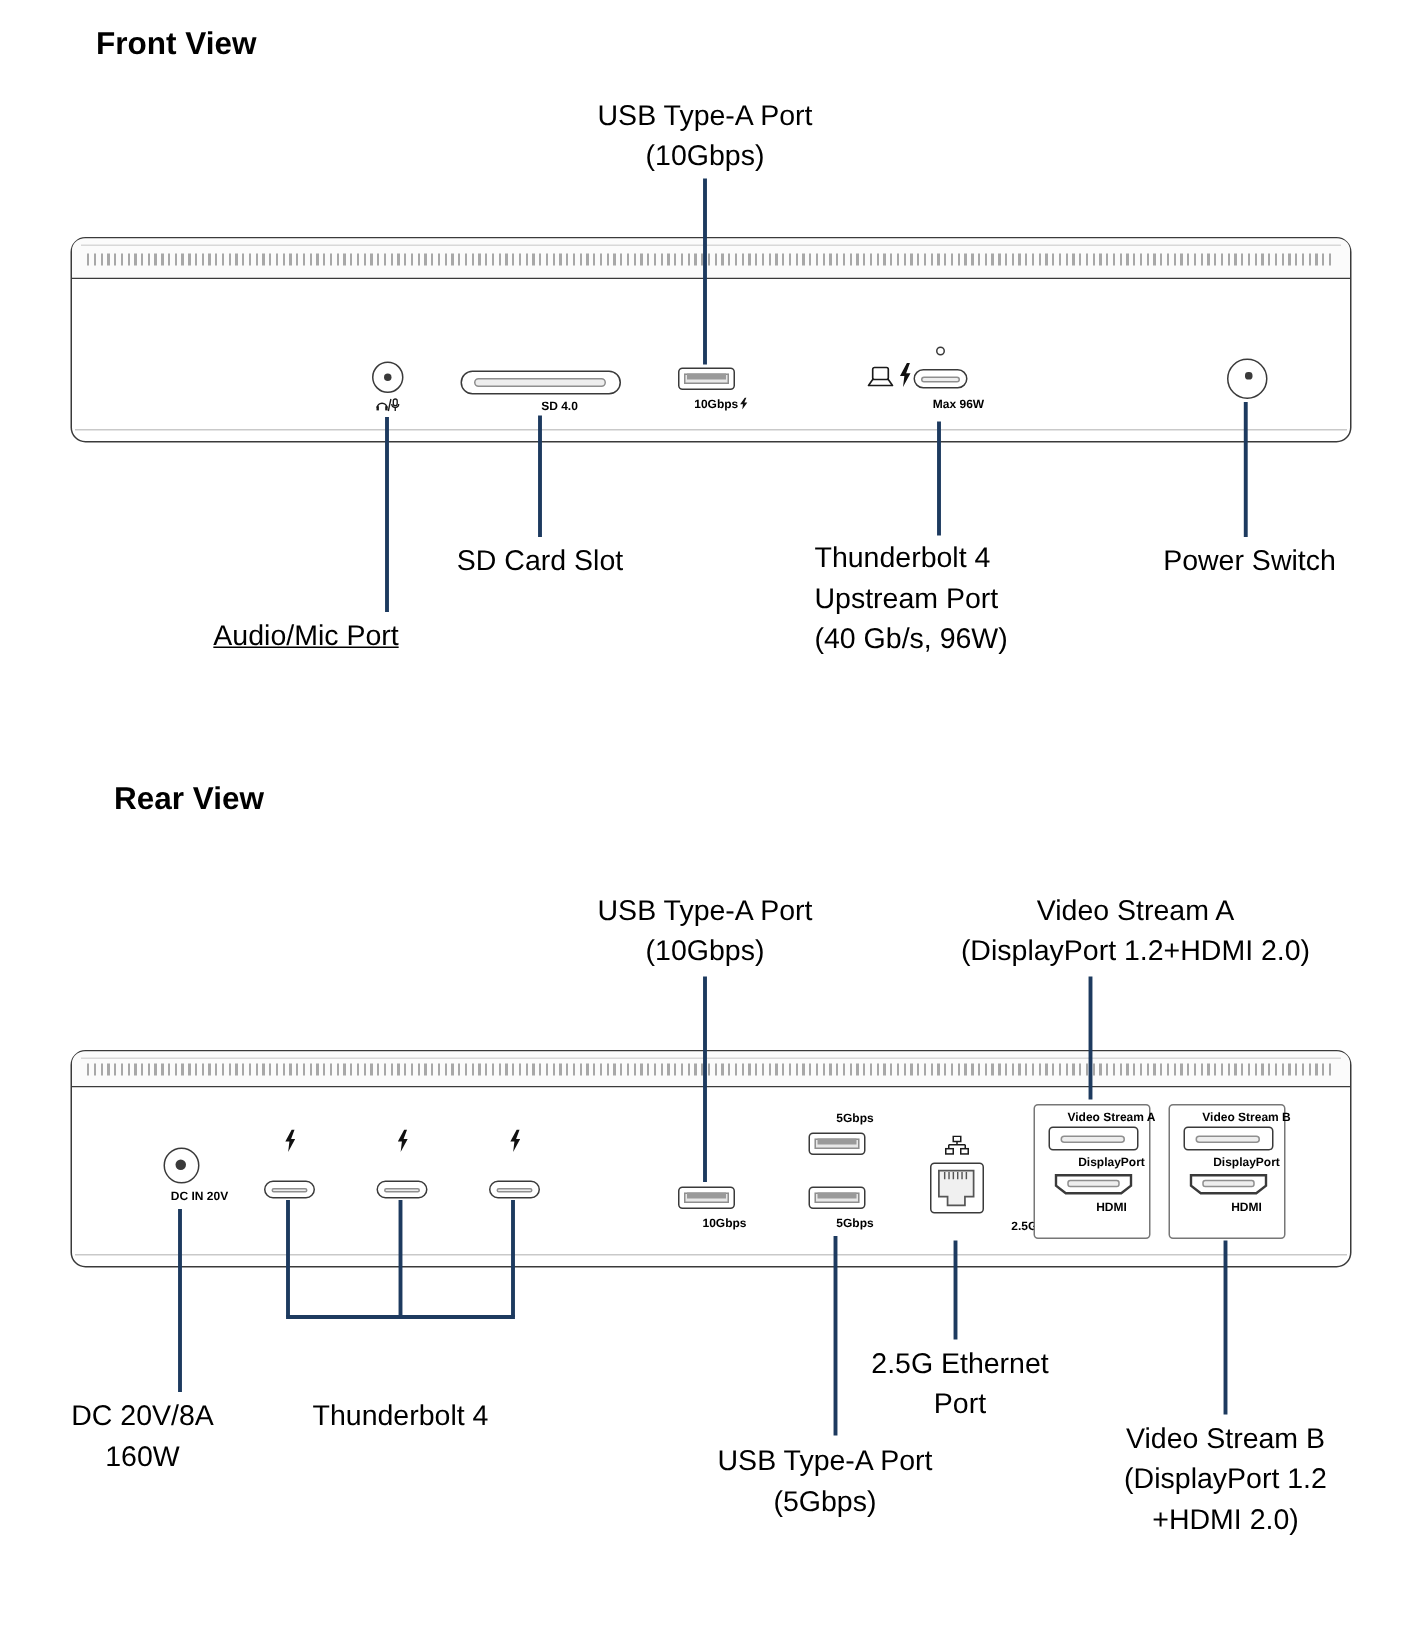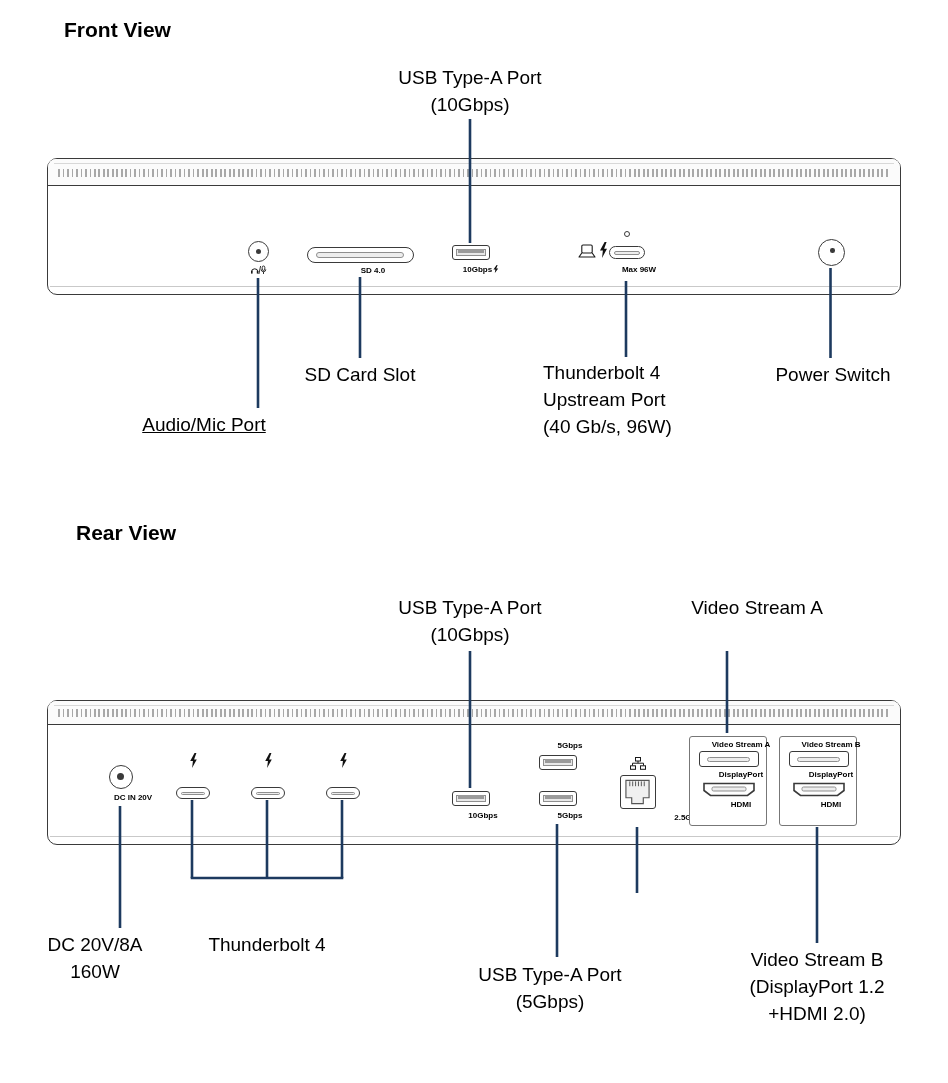--- a/index.html
+++ b/index.html
@@ -106,20 +106,21 @@
   <div class="callout center" style="left:833px; top:361px;">Power Switch</div>
 
   <div class="view-title" style="left:64px; top:521px;margin-left:12px;">Rear View</div>
 
   <div class="callout center" style="left:470px; top:594px;">
     <div>USB Type-A Port</div>
     <div>(10Gbps)</div>
   </div>
   <div class="callout center" style="left:757px; top:594px;">
     <div>Video Stream A</div>
+    <div>(DisplayPort 1.2+HDMI 2.0)</div>
   </div>
 
   <div class="device" style="left:47px; top:700px; width:854px; height:145px;">
     <div class="band" style="height:24px;">
       <div class="texture" style="top:8px;"></div>
     </div>
     <div class="baseline"></div>
 
     <div class="circle-port" style="left:61px; top:64px; width:24px; height:24px;">
       <div class="dot" style="left:7px; top:7px; width:7px; height:7px;"></div>
@@ -206,20 +207,24 @@
   <div class="callout center" style="left:95px; top:931px;text-align:center;">
     <div>DC 20V/8A</div>
     <div>160W</div>
   </div>
   <div class="callout center" style="left:267px; top:931px;">
     <div>Thunderbolt 4</div>
   </div>
   <div class="callout center" style="left:550px; top:961px;">
     <div>USB Type-A Port</div>
     <div>(5Gbps)</div>
+  </div>
+  <div class="callout center" style="left:640px; top:896px;">
+    <div>2.5G Ethernet</div>
+    <div>Port</div>
   </div>
   <div class="callout center" style="left:817px; top:946px;">
     <div>Video Stream B</div>
     <div>(DisplayPort 1.2</div>
     <div>+HDMI 2.0)</div>
   </div>
 
   <svg class="leaders" width="948" height="1083" viewBox="0 0 948 1083">
     <g stroke="#1d3a5f" stroke-width="2.6" fill="none">
       <line x1="470" y1="119" x2="470" y2="243"></line>

